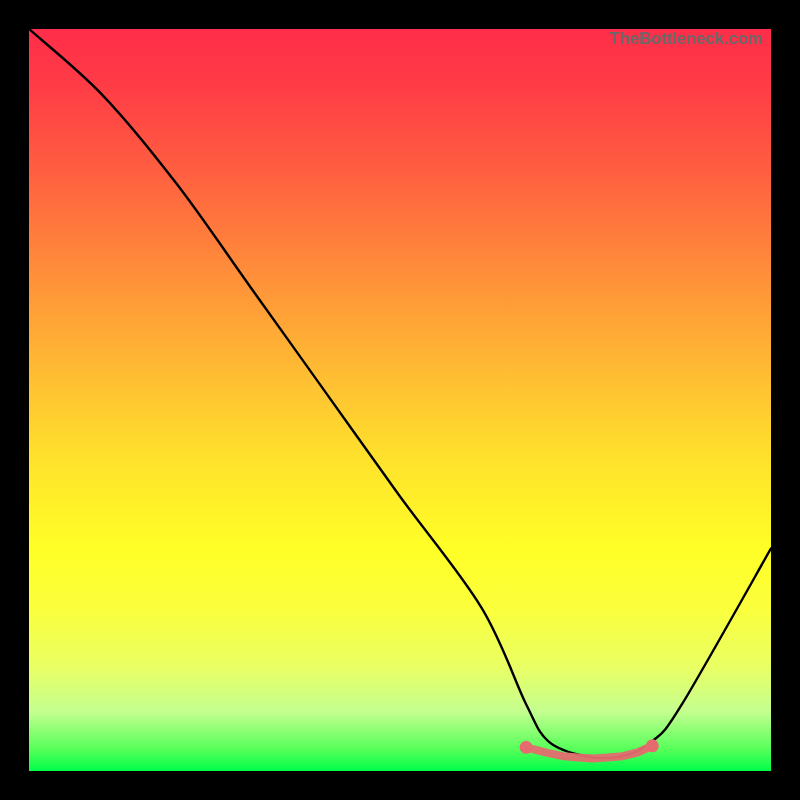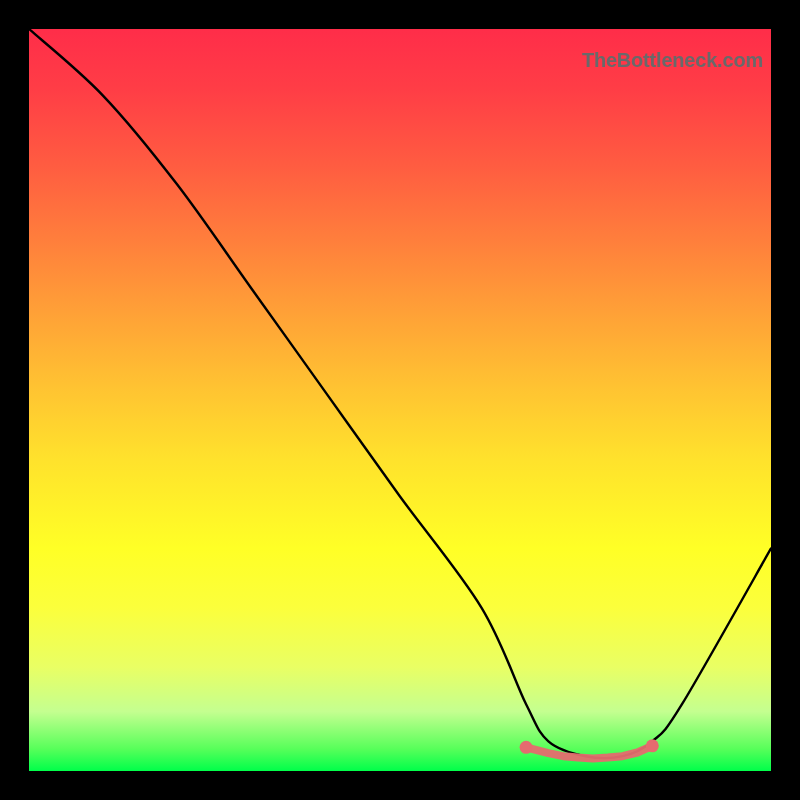--- a/index.html
+++ b/index.html
@@ -28,24 +28,24 @@
       #fbff3c 78%,
       #e9ff64 86%,
       #c4ff90 92%,
       #58ff5a 97%,
       #00ff4a 100%
     );
     overflow: hidden;
   }
   .watermark {
     position: absolute;
-    top: 20px;
+    top: 0;
     right: 8px;
     font-family: Arial, Helvetica, sans-serif;
-    font-size: 20px;
+    font-size: 17px;
     font-weight: 600;
     color: #69696a;
     letter-spacing: -0.2px;
   }
   svg.curve {
     position: absolute;
     left: 0; top: 0;
     width: 742px;
     height: 742px;
     overflow: visible;

